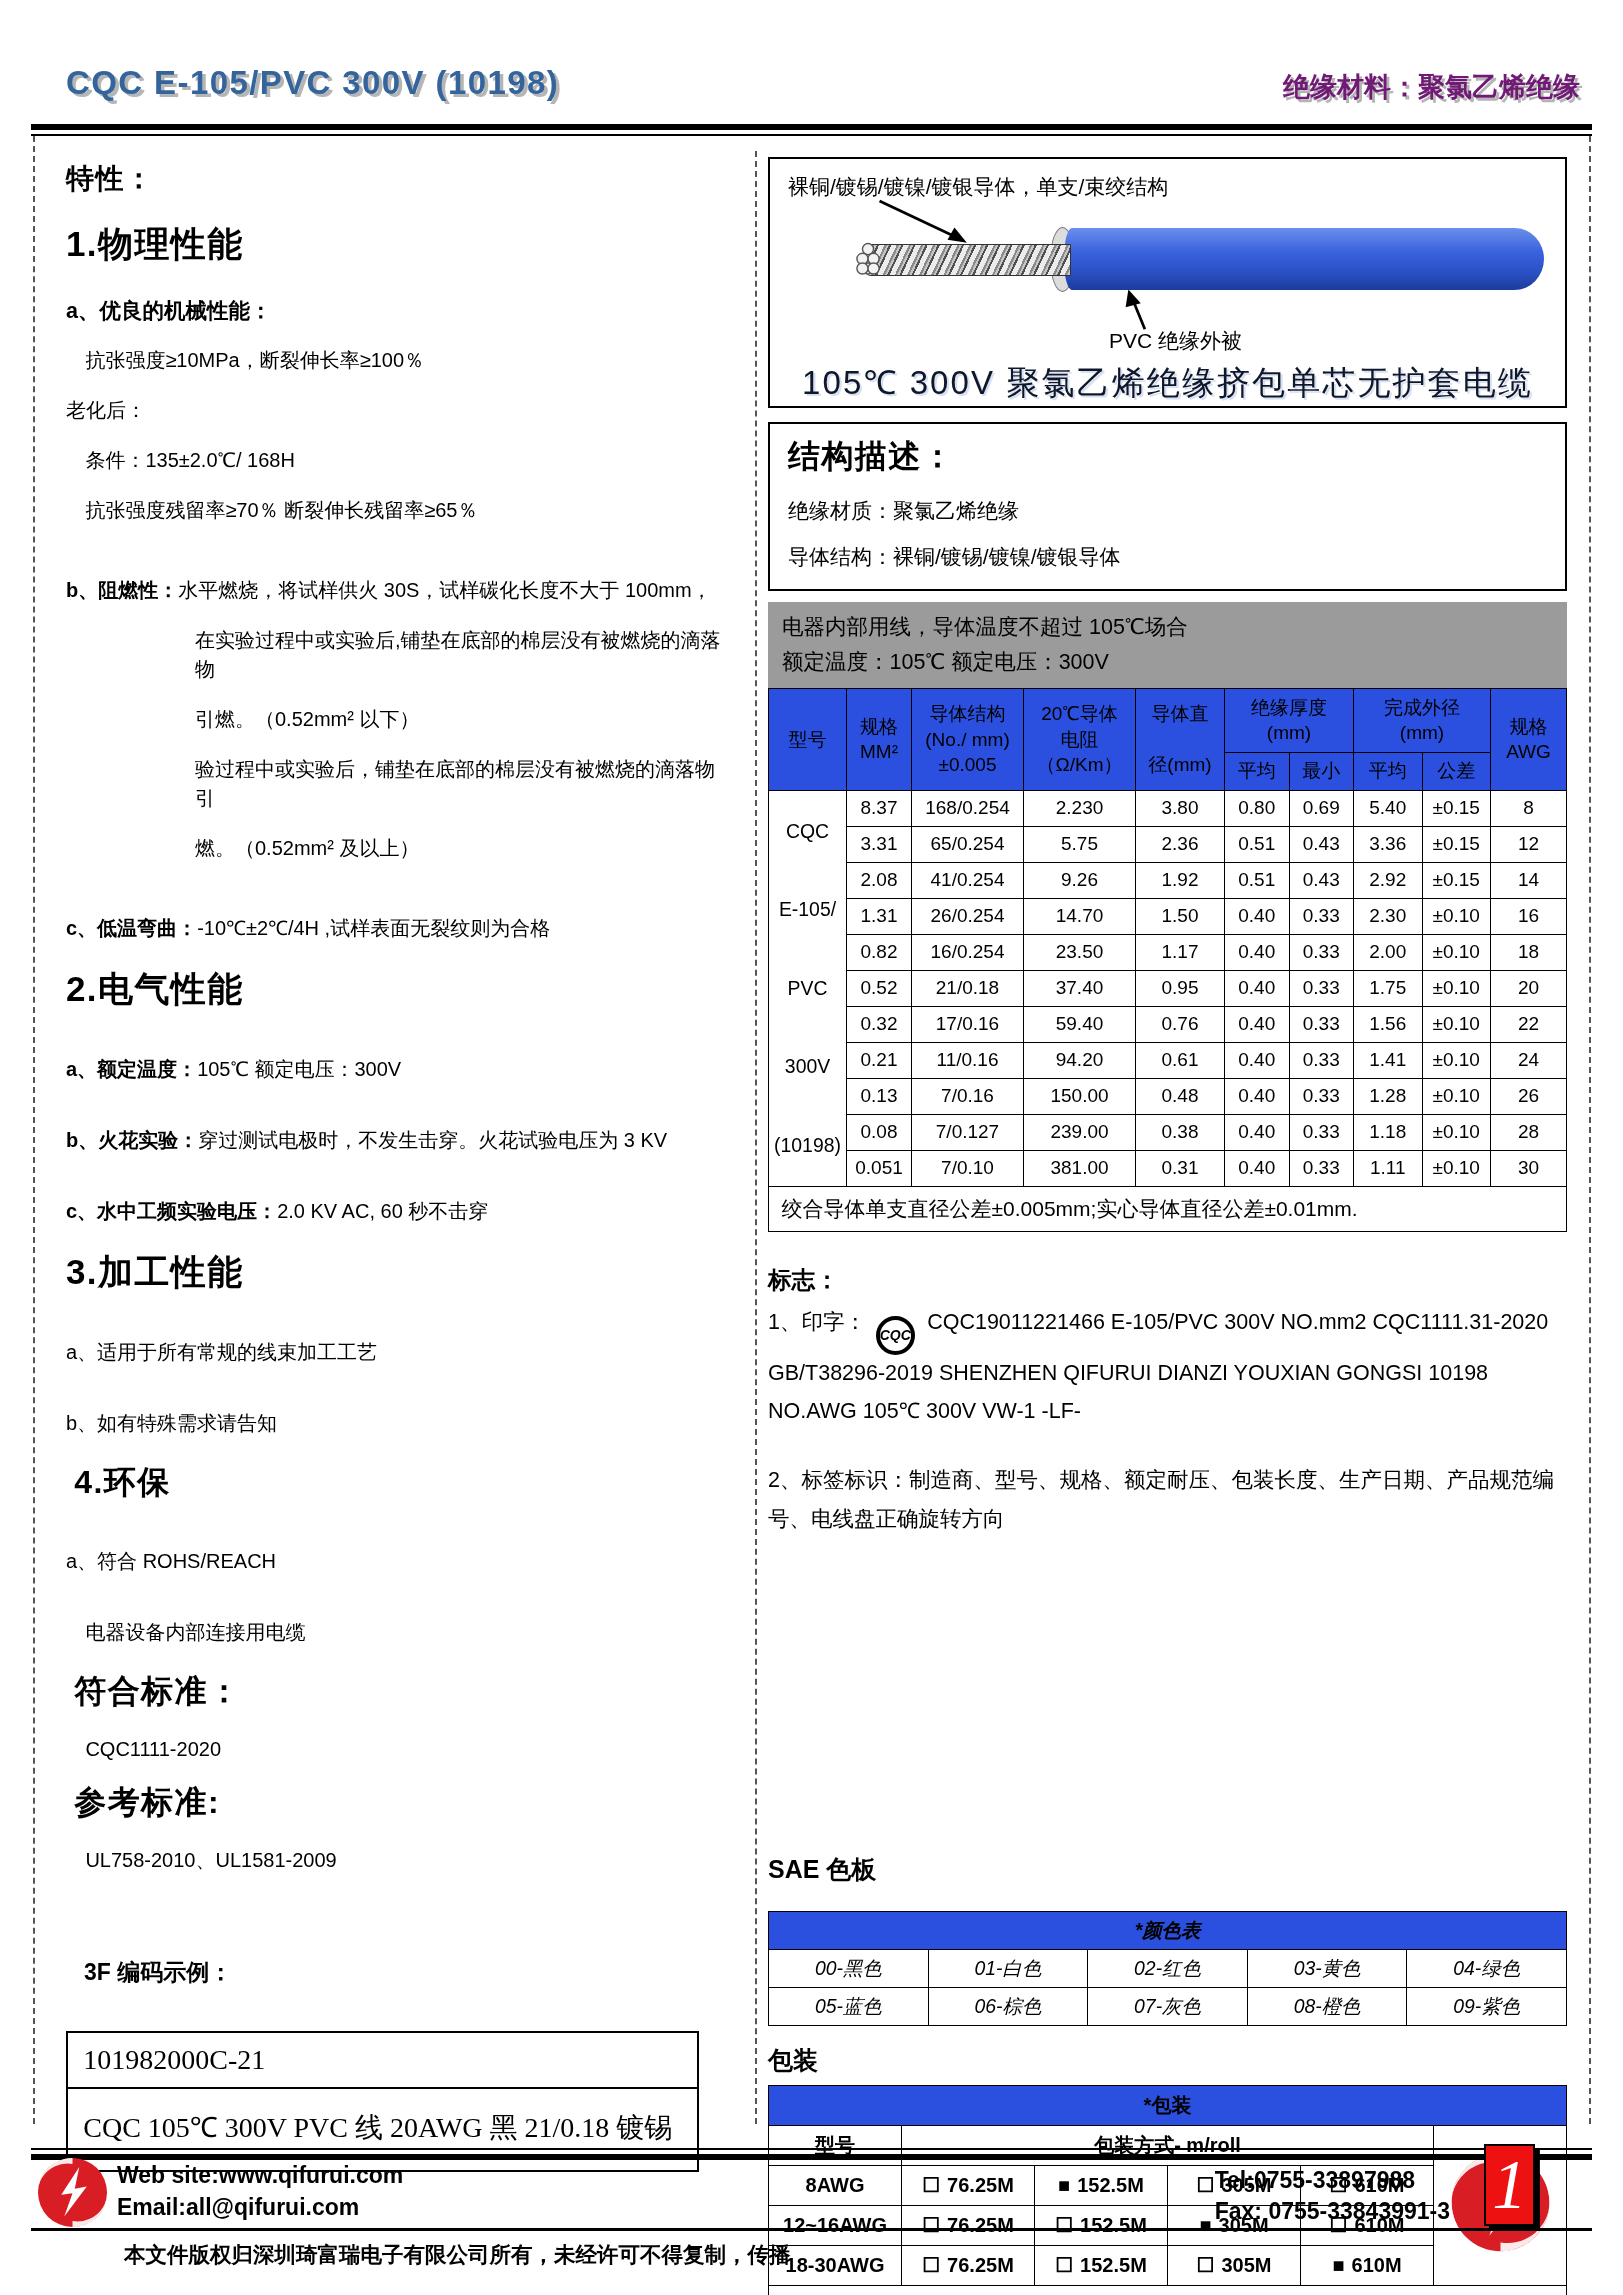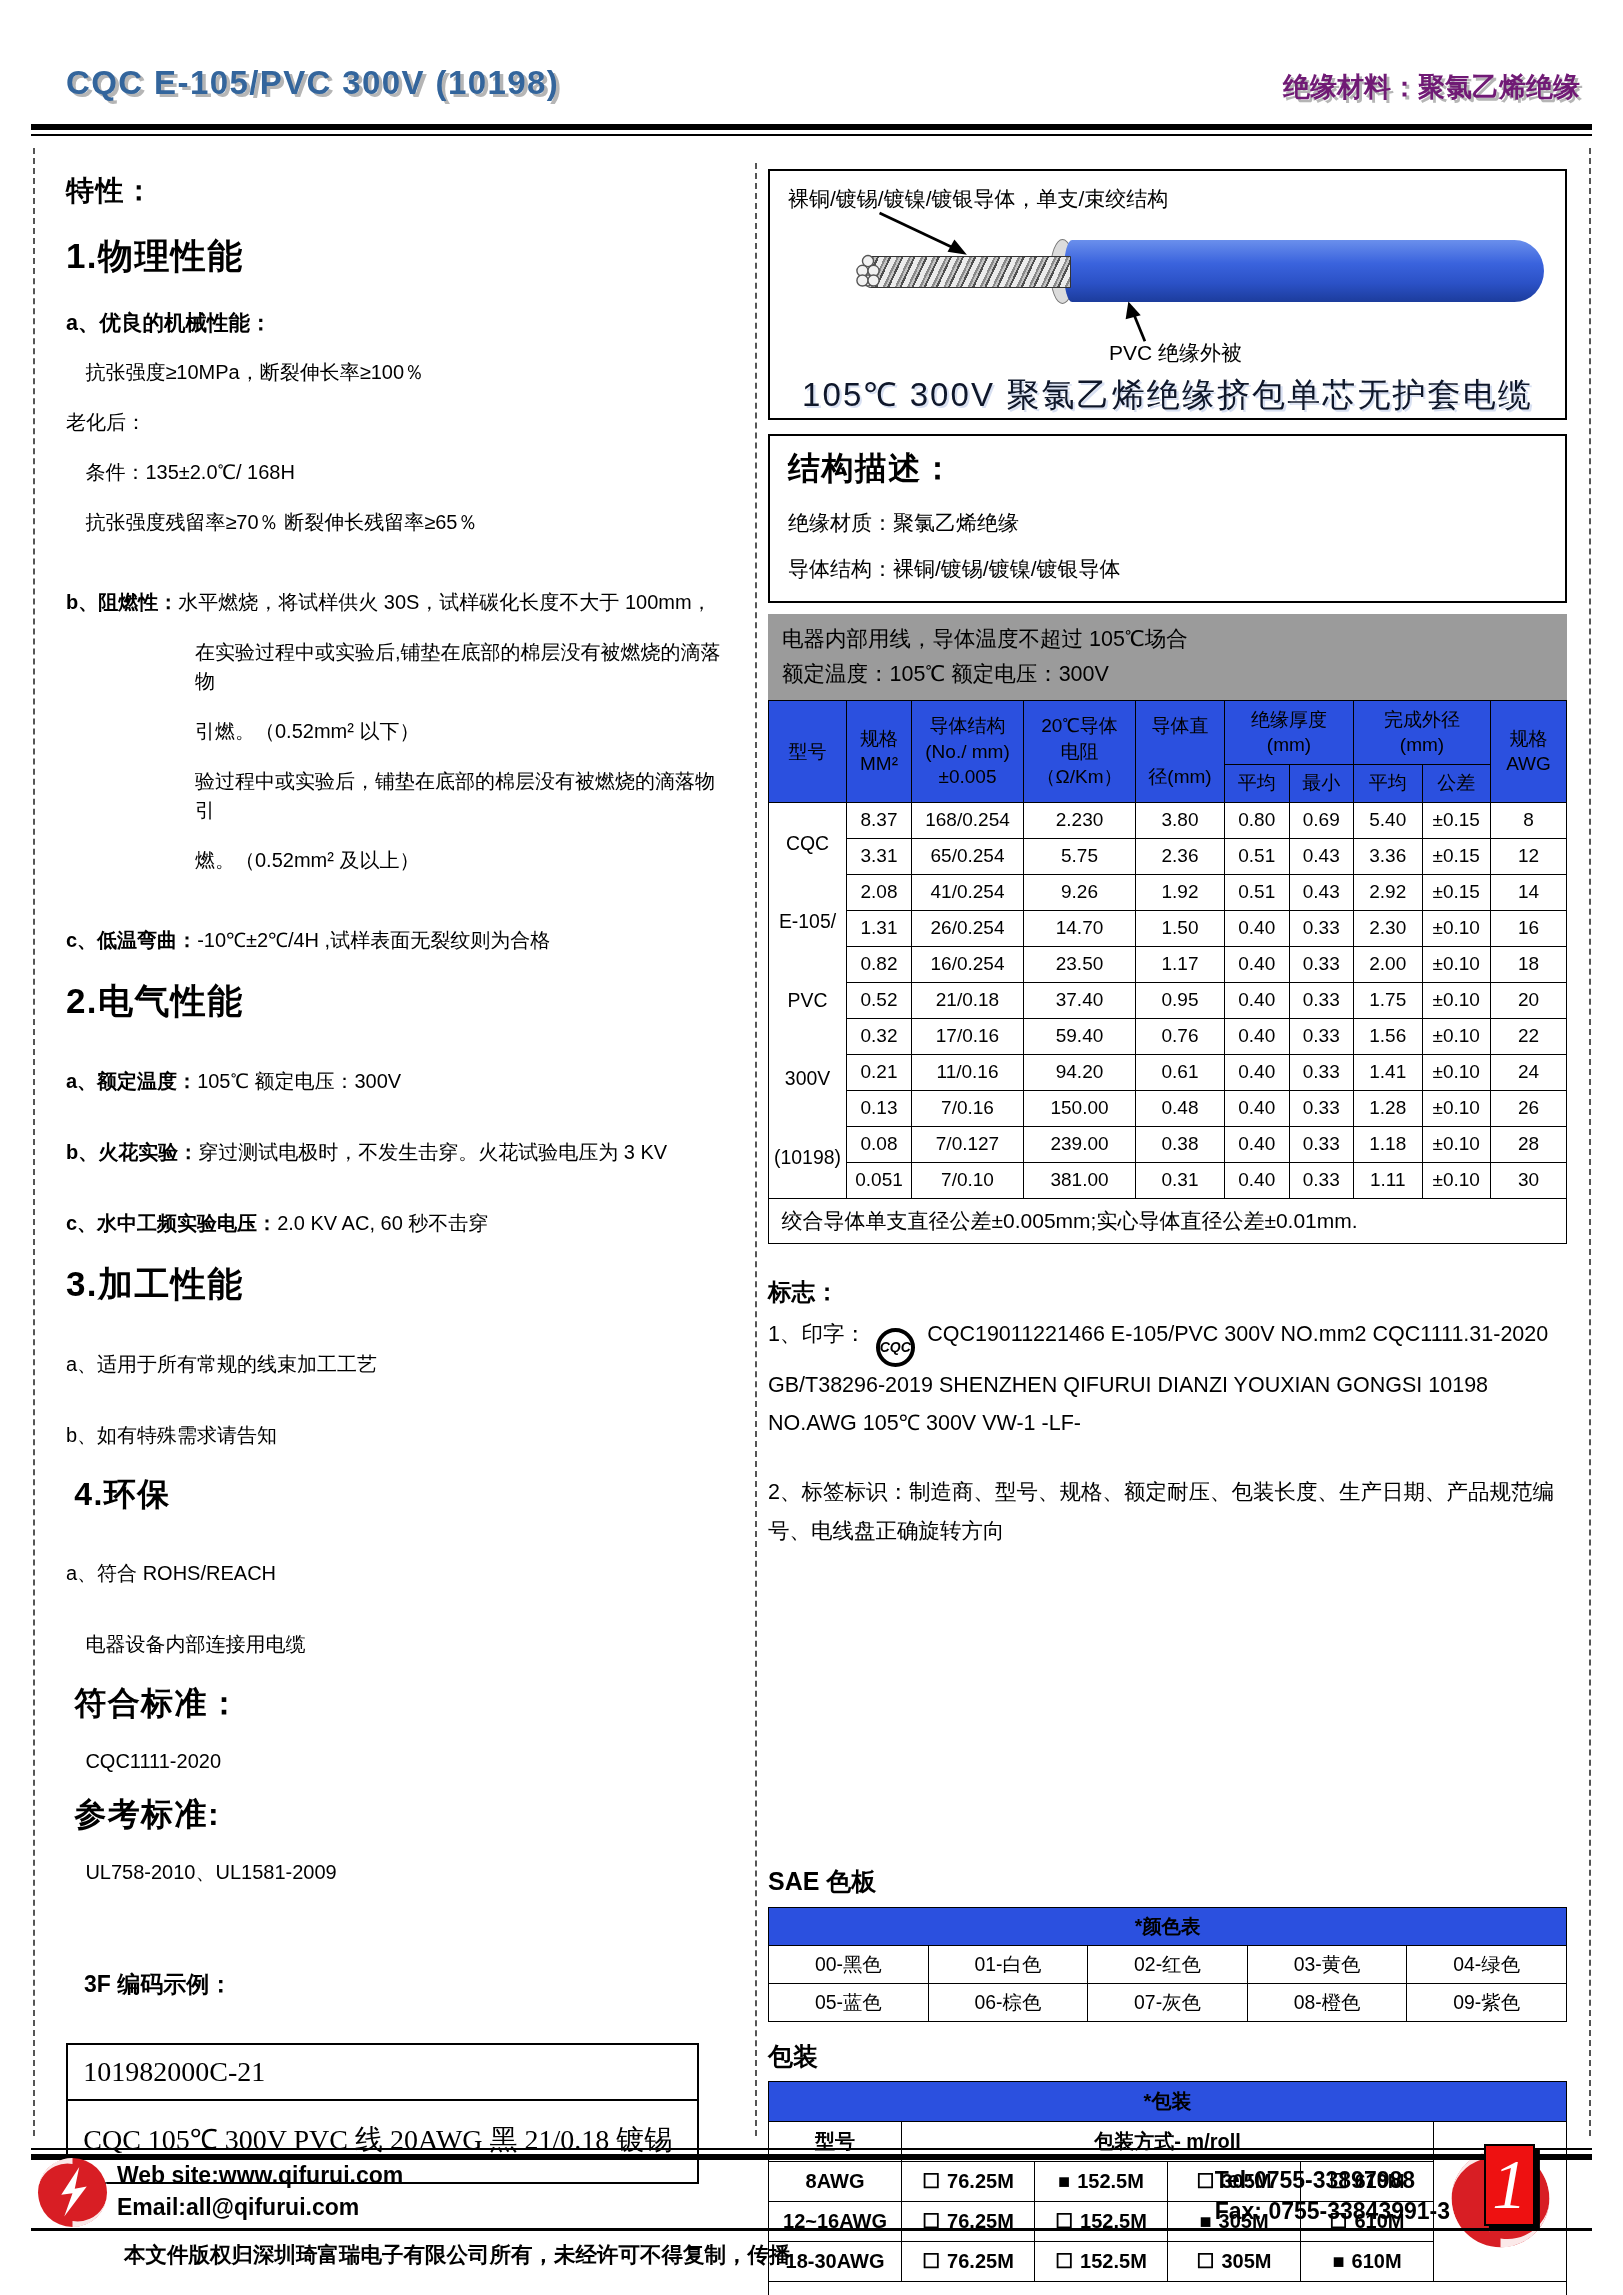--- a/index.html
+++ b/index.html
@@ -8,21 +8,21 @@
 
   
   .hdr-left{position:absolute;left:66px;top:64px;font-size:33px;font-weight:bold;
             letter-spacing:1.4px;color:#33659c;text-shadow:3.5px 2.8px 0 #b5b5b5;}
   .hdr-right{position:absolute;right:43px;top:69px;font-size:27px;font-weight:bold;
              color:#701a75;text-shadow:2.8px 2.8px 0 #b5b5b5;}
   .hdr-rule{position:absolute;left:31px;right:31px;top:124px;height:11.8px;
             border-top:6.2px solid #000;border-bottom:2.1px solid #000;box-sizing:border-box;}
 
   
-  .content{position:absolute;left:33px;right:32px;top:148px;height:1988px;
+  .content{position:absolute;left:33px;right:32px;top:136px;height:1988px;
            border-left:2.1px dashed #555;border-right:2.1px dashed #555;}
   .divider{position:absolute;left:720px;top:15.3px;bottom:0;border-left:2.1px dashed #555;}
 
   .col-left{position:absolute;left:31px;top:24px;width:656px;}
   .col-right{position:absolute;left:733px;top:21px;width:799px;}
 
   
   .t-head{font-size:28px;font-weight:bold;letter-spacing:1.4px;}
   .sec-head{font-size:35px;font-weight:bold;letter-spacing:1.4px;margin-top:23px;}
   .sec-head.small{font-size:32px;margin-left:8.3px;}
@@ -72,21 +72,21 @@
 
   .mark{margin-top:32px;}
   .mark-head{font-size:23.6px;font-weight:bold;}
   .mark-p{font-size:21.5px;margin-top:8.3px;line-height:1.75;}
   .cqc-badge{display:inline-block;width:39px;height:39px;border:4.2px solid #000;border-radius:50%;
              text-align:center;line-height:30.5px;font-size:14px;font-weight:bold;font-style:italic;
              vertical-align:-11px;margin:0 12.5px 0 9.7px;box-sizing:border-box;}
   .mark-p2{font-size:21.5px;margin-top:30.5px;line-height:1.8;}
 
   .sae-head{margin-top:314px;font-size:25px;font-weight:bold;}
-  .sae-table{border-collapse:collapse;width:100%;margin-top:9px;table-layout:fixed;}
+  .sae-table{border-collapse:collapse;width:100%;margin-top:25px;table-layout:fixed;font-style:italic;}
   .sae-table td{border:1.4px solid #000;text-align:center;font-size:19.4px;height:35px;}
   .sae-title{background:#2b50df;font-size:21.5px;font-weight:bold;height:37px;}
 
   .pack-head{margin-top:18px;font-size:25px;font-weight:bold;}
   .pack-table{border-collapse:collapse;width:100%;margin-top:8.3px;table-layout:fixed;}
   .pack-table td{border:1.4px solid #000;text-align:center;font-size:20px;font-weight:bold;height:37px;}
   .pack-title{background:#2b50df;font-size:21.5px;}
   .pack-note{text-align:left;font-weight:normal;font-size:21px;padding:7px 9.7px;}
   .hl{background:#ccd7ef;}
   .opt-box{margin-right:7px;}

